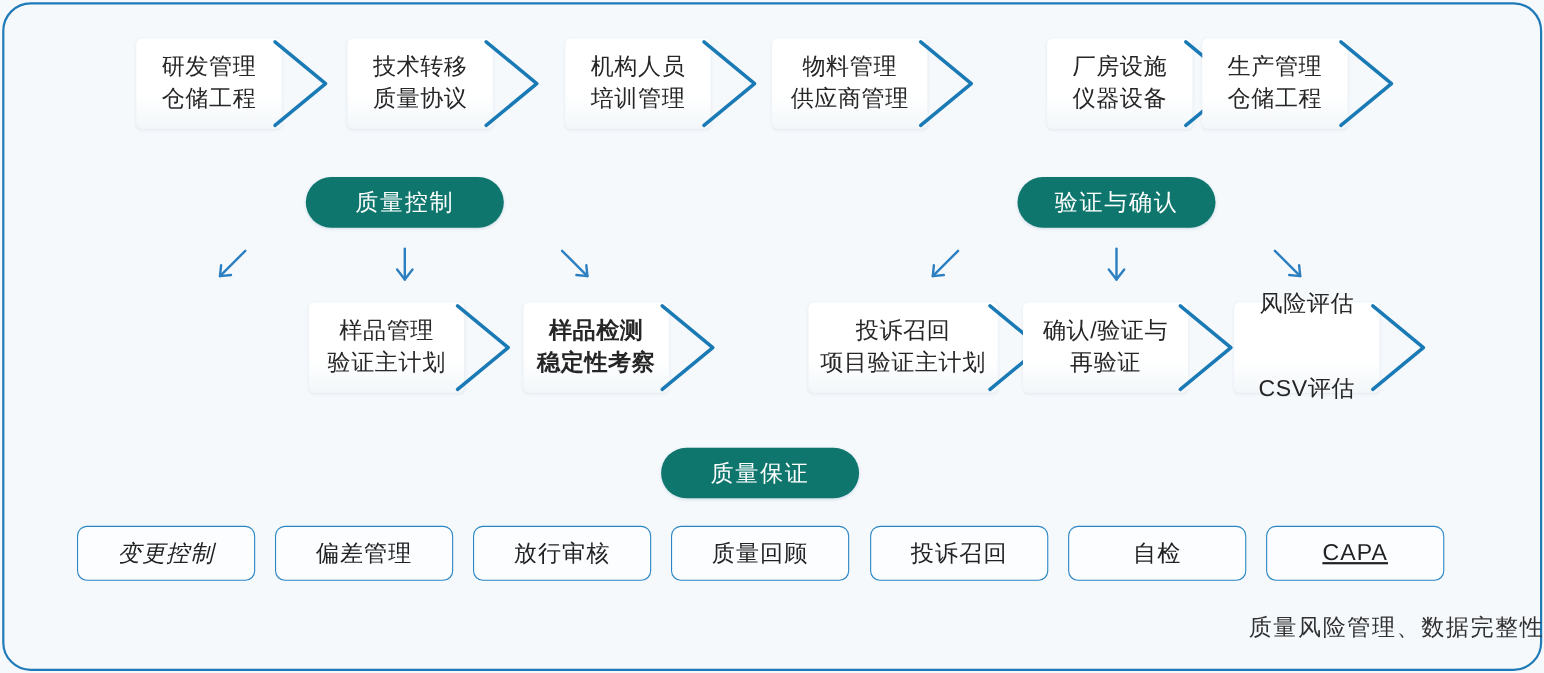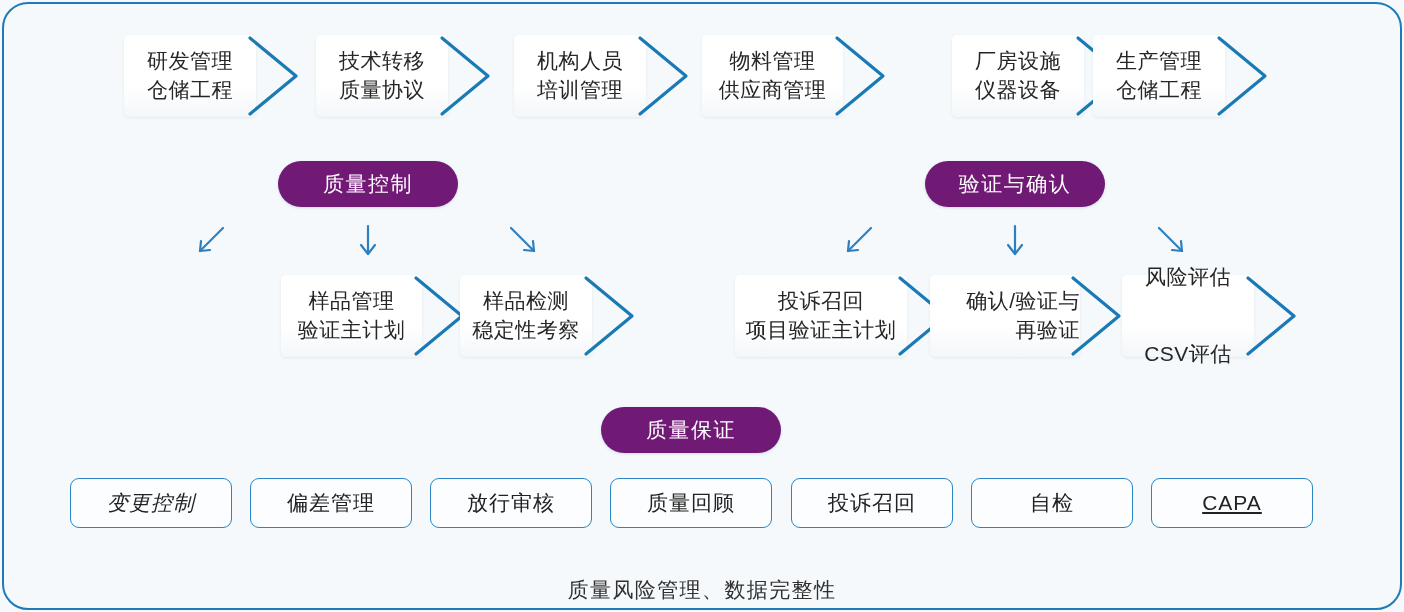--- a/index.html
+++ b/index.html
@@ -53,21 +53,21 @@
     width:58px;height:82px;
     pointer-events:none;
   }
   .chev .arrowhead svg{display:block;}
 
   
   .pill{
     position:absolute;
     height:46px;
     border-radius:23px;
-    background:#701a75;
+    background:#0f766e;
     color:#ffffff;
     font-size:21px;
     letter-spacing:1.5px;
     display:flex;align-items:center;justify-content:center;
     box-shadow:0 1px 3px rgba(30,90,140,.18);
   }
 
   
   .conn{position:absolute;}
   .conn svg{display:block;}
@@ -84,25 +84,24 @@
     font-size:21px;
     letter-spacing:1px;
     display:flex;align-items:center;justify-content:center;
   }
 
   
   .footer{
     position:absolute;
     left:0;right:0;
     top:556px;
-    text-align:center;
+    text-align:right;
     color:#303030;
     font-size:21px;
     letter-spacing:1.4px;
-    margin-top:20px;
   }
   .ln{display:block;}
 </style>
 </head>
 <body>
 
 <div id="canvas">
   <div class="outer-frame"></div>
 
   <div class="chev" style="left:124px;top:35px;width:172px;">
@@ -228,21 +227,21 @@
       <span class="ln">样品管理</span>
       <span class="ln">验证主计划</span>
     </div>
     <div class="arrowhead" style="left:131px;">
       <svg width="58" height="82" viewBox="0 0 58 82">
           <path d="M4 3 L50 41 L4 79" fill="none" stroke="#1a7ab5" stroke-width="3.2" stroke-linecap="round" stroke-linejoin="round"></path>
         </svg>
     </div>
   </div>
 
-  <div class="chev" style="left:460px;top:275px;width:172px;">
+  <div class="chev" style="left:476px;top:275px;width:172px;font-weight:bold;">
     <div class="body" style="width:132px;">
       <span class="ln">样品检测</span>
       <span class="ln">稳定性考察</span>
     </div>
     <div class="arrowhead" style="left:122px;">
       <svg width="58" height="82" viewBox="0 0 58 82">
           <path d="M4 3 L50 41 L4 79" fill="none" stroke="#1a7ab5" stroke-width="3.2" stroke-linecap="round" stroke-linejoin="round"></path>
         </svg>
     </div>
   </div>
@@ -253,21 +252,21 @@
       <span class="ln">项目验证主计划</span>
     </div>
     <div class="arrowhead" style="left:161px;">
       <svg width="58" height="82" viewBox="0 0 58 82">
           <path d="M4 3 L50 41 L4 79" fill="none" stroke="#1a7ab5" stroke-width="3.2" stroke-linecap="round" stroke-linejoin="round"></path>
         </svg>
     </div>
   </div>
 
   <div class="chev" style="left:930px;top:275px;width:190px;">
-    <div class="body" style="width:150px;align-items:flex-end;">
+    <div class="body" style="width:150px;">
       <span class="ln">确认/验证与</span>
       <span class="ln">再验证</span>
     </div>
     <div class="arrowhead" style="left:139px;">
       <svg width="58" height="82" viewBox="0 0 58 82">
           <path d="M4 3 L50 41 L4 79" fill="none" stroke="#1a7ab5" stroke-width="3.2" stroke-linecap="round" stroke-linejoin="round"></path>
         </svg>
     </div>
   </div>
 

